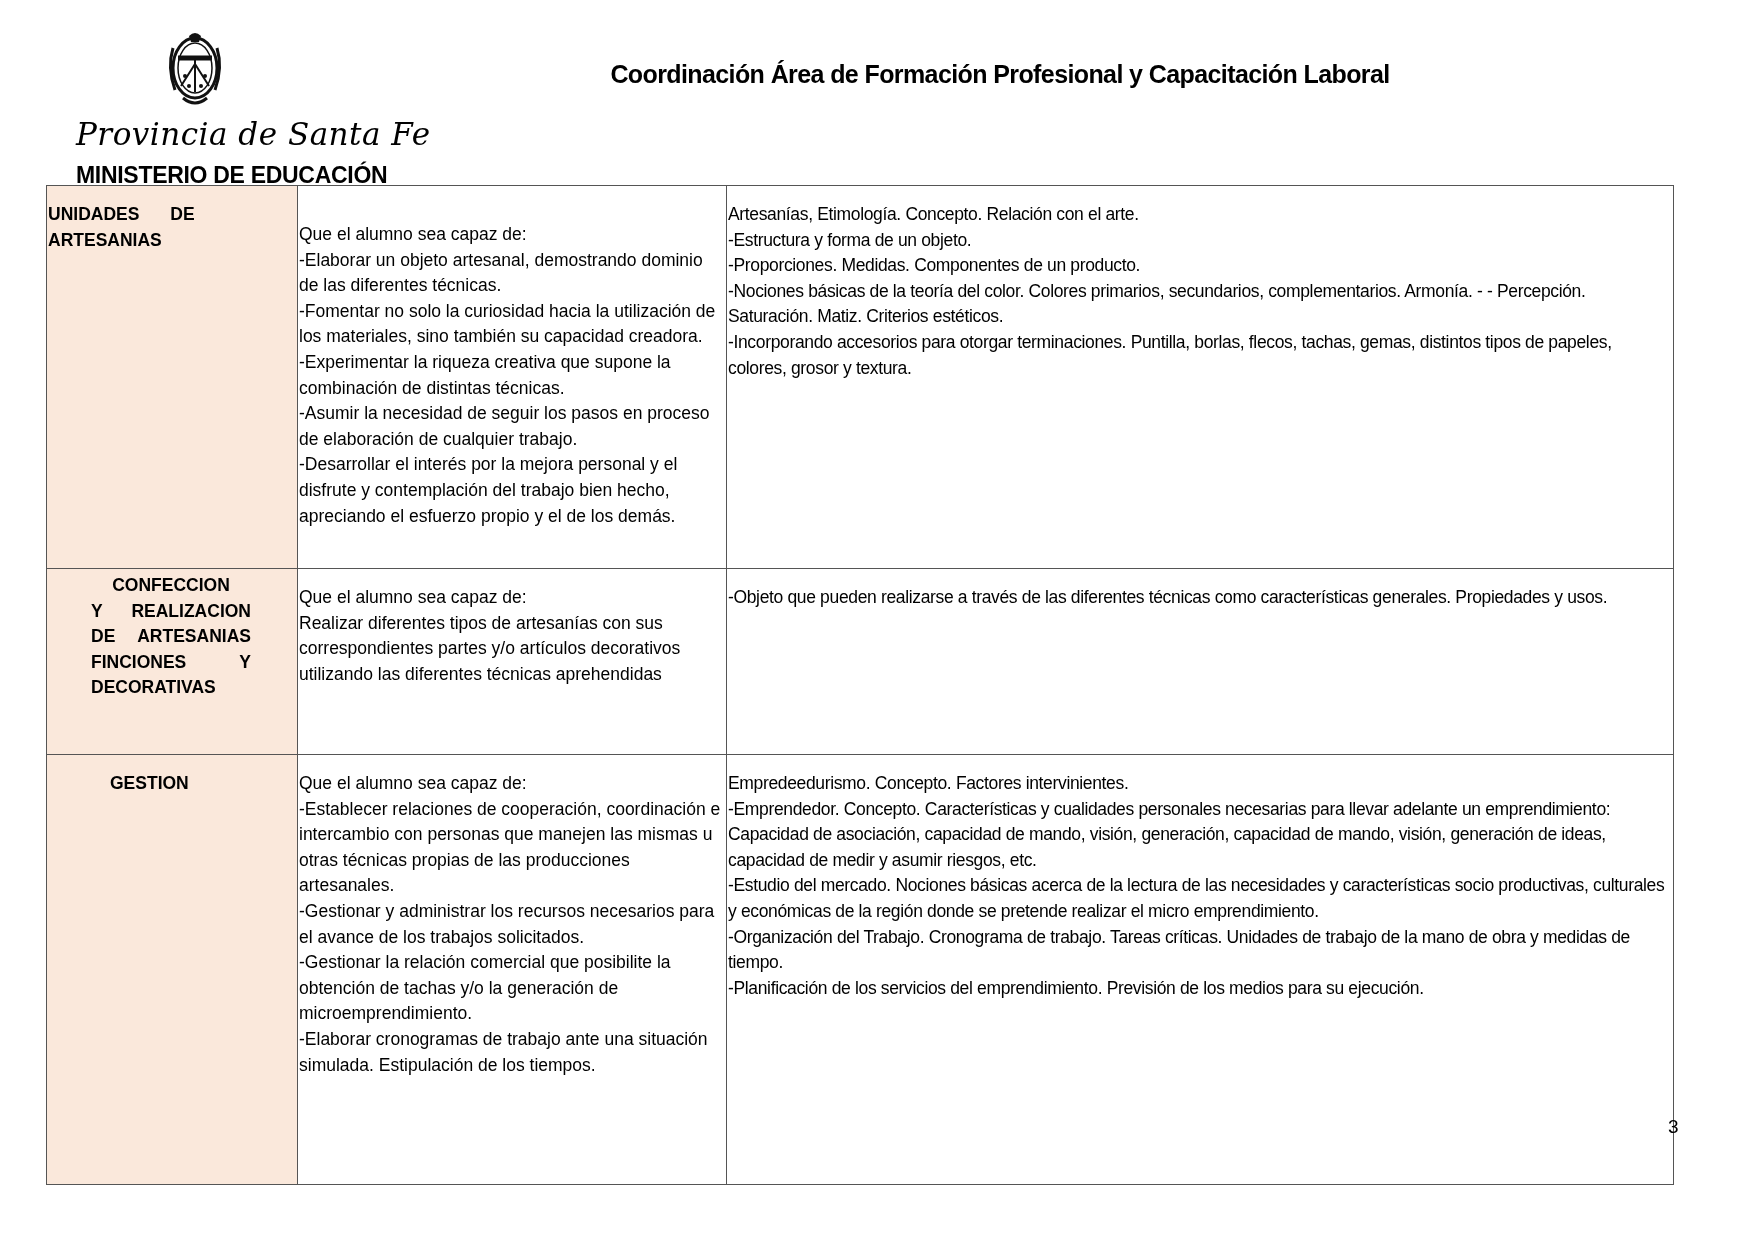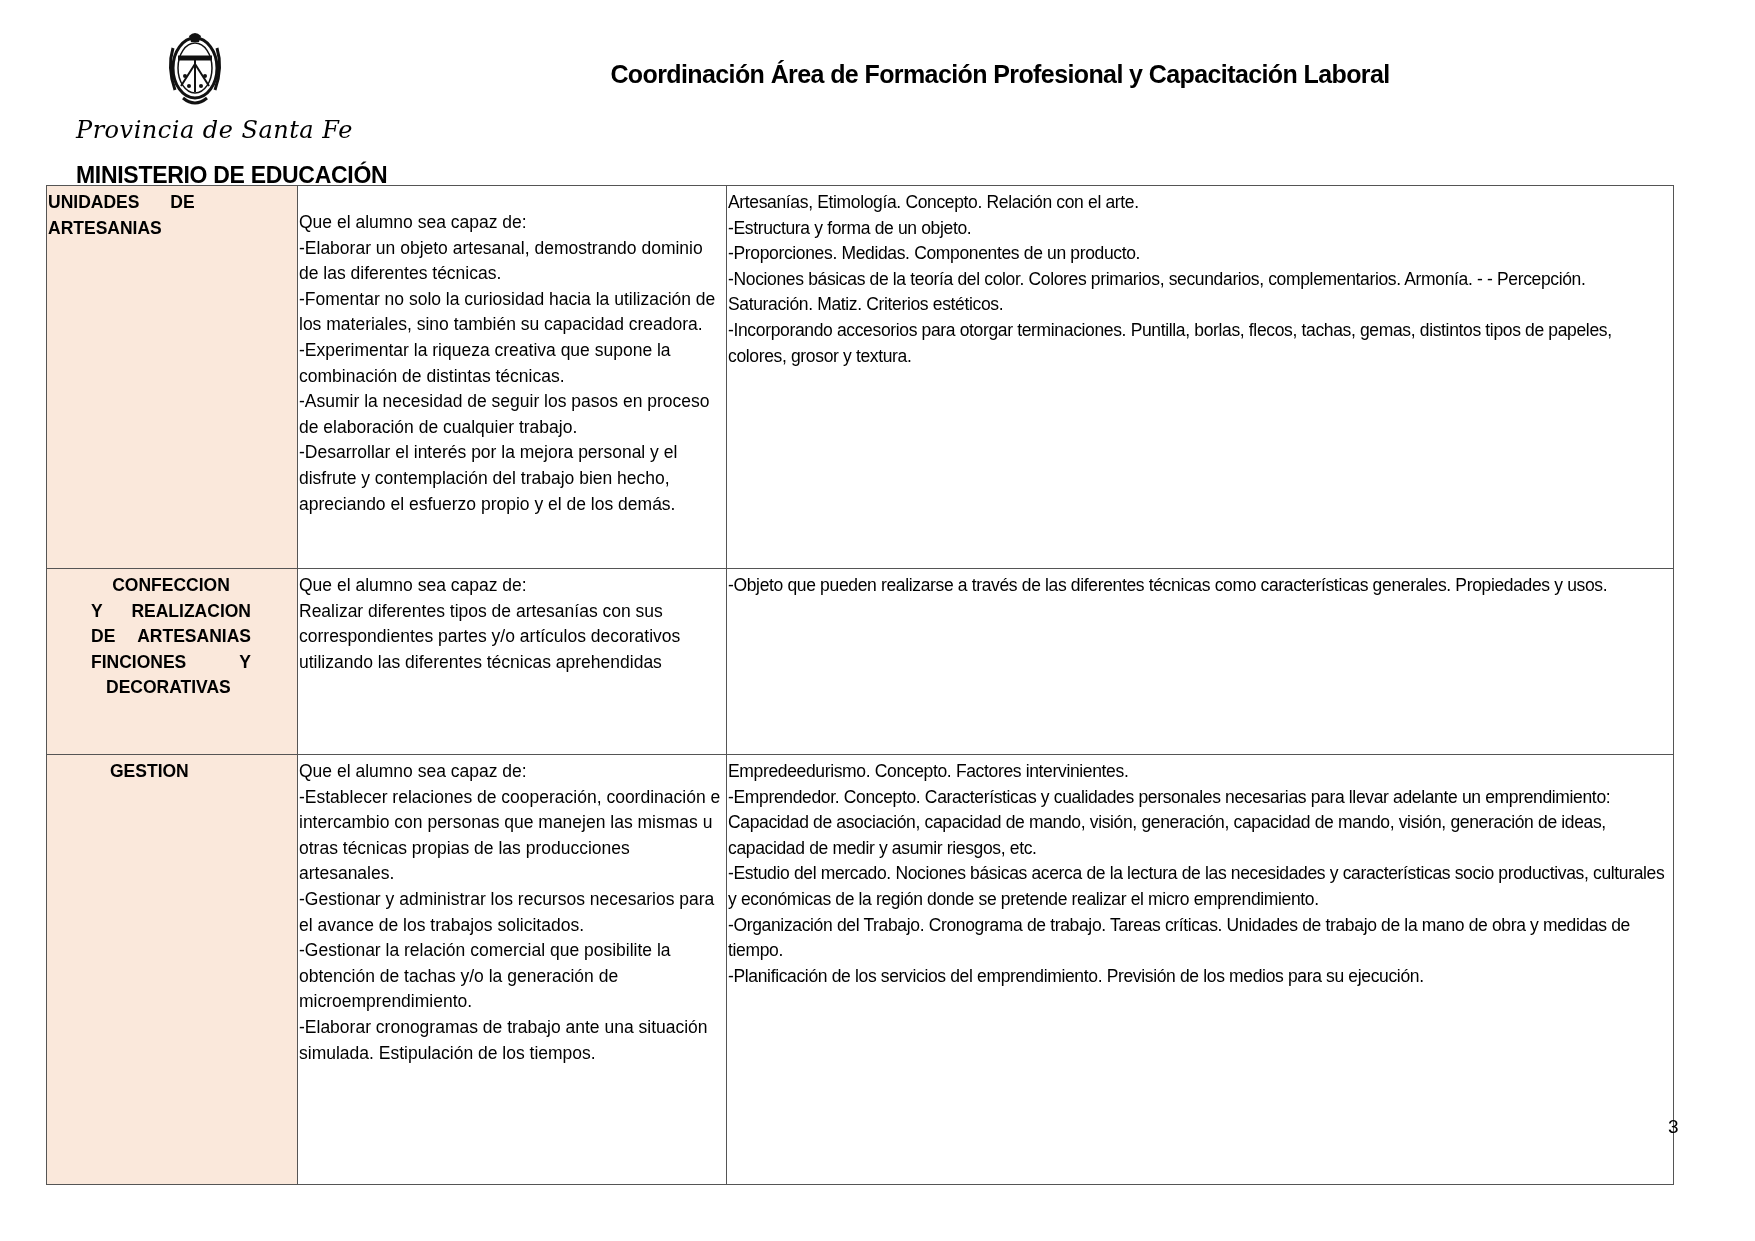--- a/index.html
+++ b/index.html
@@ -1,28 +1,28 @@
 <!DOCTYPE html>
 <html><head>
 <meta charset="utf-8">
 <style>
   html, body { margin: 0; padding: 0; background: #ffffff; }
   body { width: 1755px; height: 1241px; position: relative; overflow: hidden;
          font-family: "Liberation Sans", "DejaVu Sans", sans-serif; color: #000; }
   .emblem { position: absolute; left: 163px; top: 28px; width: 64px; height: 84px; }
   .province { position: absolute; left: 76px; top: 116px; font-family: "DejaVu Serif", serif;
-              font-style: italic; font-size: 24px; letter-spacing: 0.5px; white-space: nowrap; }
+              font-style: italic; font-size: 31px; letter-spacing: 0.5px; white-space: nowrap; }
   .ministry { position: absolute; left: 76px; top: 162px; font-size: 23px; font-weight: bold;
               font-family: "Liberation Sans", sans-serif; white-space: nowrap; letter-spacing: -0.3px; }
   .titles { position: absolute; left: 560px; width: 880px; top: 56px; text-align: center; }
   .titles div { font-size: 25px; font-weight: bold; line-height: 37px; white-space: nowrap;
                 font-family: "Liberation Sans", sans-serif; letter-spacing: -0.6px; }
   table.main { position: absolute; left: 46px; top: 185px; width: 1627px; border-collapse: collapse;
                table-layout: fixed; }
-  table.main td { border: 1.5px solid #555; vertical-align: top; padding: 4px 1px;
+  table.main td { border: 1.5px solid #555; vertical-align: top; padding: 16px 1px;
                   font-size: 17.5px; line-height: 25.6px; font-family: "Liberation Sans", sans-serif; }
   td.unit { background: #FAE8DB; vertical-align: middle; font-weight: bold; font-size: 19px;
             line-height: 28px; padding: 0 46px 0 50px; }
   td.unit.c { text-align: center; padding: 4px 46px 0 44px; }
   td.unit .just { text-align: justify; text-align-last: left; }
   td.obj { padding-left: 3px; }
   td.cont { padding-left: 3px; letter-spacing: -0.35px; }
   .line { display: block; }
   .page-num { position: absolute; left: 1668px; top: 1116px; font-size: 19px; }
   .spacer-top { height: 20px; }
@@ -83,21 +83,21 @@
       <span class="line">-Incorporando accesorios para otorgar terminaciones. Puntilla, borlas, flecos, tachas, gemas, distintos tipos de papeles, colores, grosor y textura.</span>
     </td>
   </tr>
   <tr style="height:186px">
     <td class="unit c">
       <div style="text-align:justify; text-align-last:justify; padding-bottom:20px;">
         <span class="line" style="text-align:center; text-align-last:center;">CONFECCION</span>
         <span class="line">Y  REALIZACION</span>
         <span class="line">DE  ARTESANIAS</span>
         <span class="line">FINCIONES      Y</span>
-        <span class="line" style="text-align-last:left;margin-left:15px;">DECORATIVAS</span>
+        <span class="line" style="text-align-last:left;">DECORATIVAS</span>
       </div>
     </td>
     <td class="obj">
       <span class="line">Que el alumno sea capaz de:</span>
       <span class="line">Realizar diferentes tipos de artesanías con sus correspondientes partes y/o artículos decorativos utilizando las diferentes técnicas aprehendidas</span>
     </td>
     <td class="cont">
       <span class="line">-Objeto que pueden realizarse a través de las diferentes técnicas como características generales. Propiedades y usos.</span>
     </td>
   </tr>

